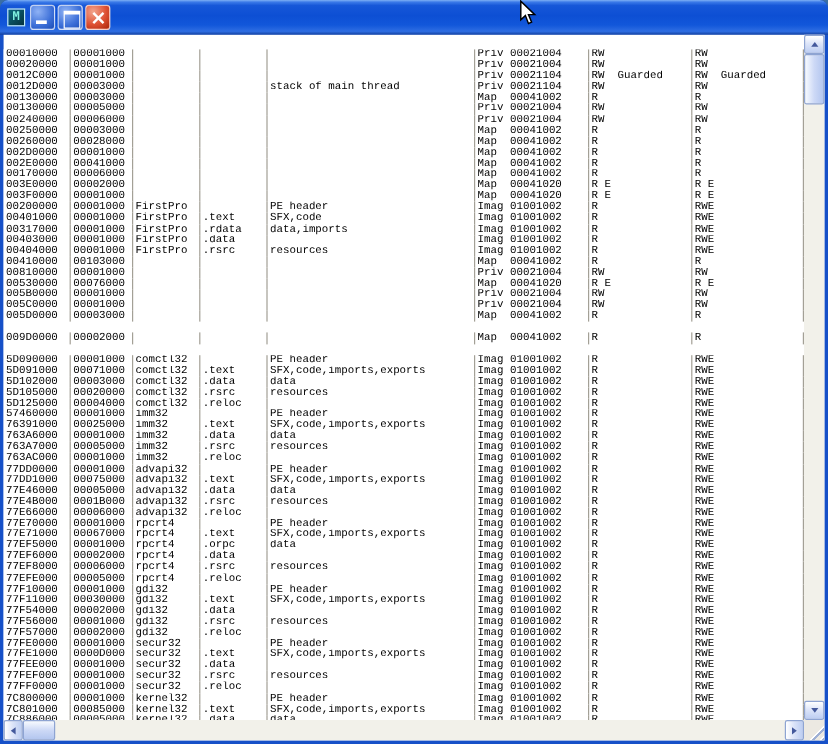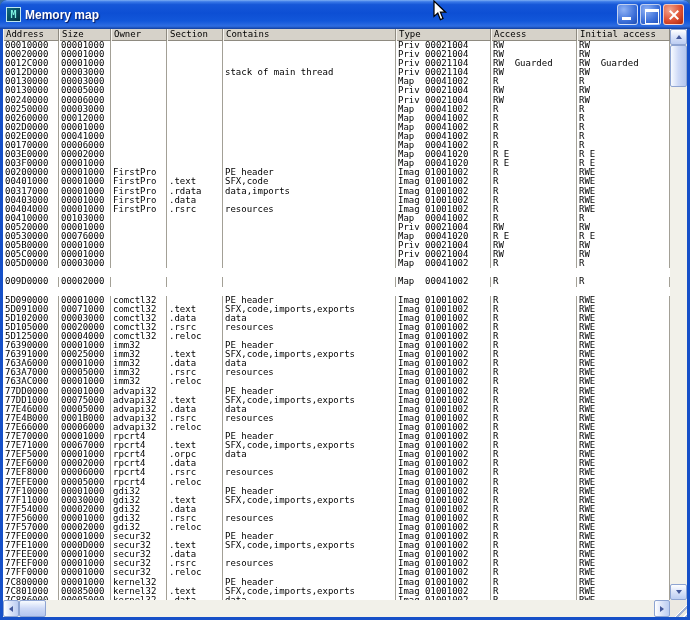--- a/index.html
+++ b/index.html
@@ -36,21 +36,21 @@
   
   .content { position:absolute; left:3px; top:29px; width:684px; height:588px;
     background:#fff; }
 
   .thead { position:absolute; left:0; top:0; width:667px; height:12px; display:flex;
     background:var(--header-bg,#d6d2c9); border-bottom:1px solid #8e8a80; }
   .hcell { height:12px; font-size:9px; line-height:11px; color:#000; white-space:pre;
     overflow:hidden; padding-left:2px; border-right:1px solid #8e8a80; border-left:1px solid #f6f4ef; }
 
   .tbody { position:absolute; left:0; top:12px; width:667px; height:559px; overflow:hidden;
-    background:#fff; }
+    background:#fff;font-family:Liberation Mono, monospace; }
   .row { display:flex; height:9.1px; }
   .cell { flex:none; font-size:9px; line-height:9.1px; white-space:pre; overflow:hidden;
     padding-left:2px; color:#000; border-right:1px solid var(--grid-line,#a3a096); }
   .row.red .cell { color:var(--changed-text,#d80000);margin-top:16px; }
 
   .c-address{width:56px} .c-size{width:52px} .c-owner{width:56px} .c-section{width:56px}
   .c-contains{width:173px} .c-type{width:95px} .c-access{width:86px} .c-initial{width:93px}
 
   
   .vscroll { position:absolute; right:0; top:0; width:17px; height:571px; background:#f2f1ea; }
@@ -76,40 +76,29 @@
 
   .cursor { position:absolute; left:433px; top:0; z-index:50; }
 </style>
 </head>
 <body>
 
 <div class="window">
 
   <div class="titlebar">
     <div class="titleicon">M</div>
-    <div class="titletext">Memory map</div>
     <div class="winbtns">
       <div class="tbtn min"></div>
       <div class="tbtn max"></div>
       <div class="tbtn close"></div>
     </div>
   </div>
 
   <div class="content">
 
-    <div class="thead" id="thead">
-        <div class="hcell c-address">Address</div>
-        <div class="hcell c-size">Size</div>
-        <div class="hcell c-owner">Owner</div>
-        <div class="hcell c-section">Section</div>
-        <div class="hcell c-contains">Contains</div>
-        <div class="hcell c-type">Type</div>
-        <div class="hcell c-access">Access</div>
-        <div class="hcell c-initial">Initial access</div>
-      </div>
     <div class="tbody" id="tbody">
         <div class="row">
           <div class="cell c-address">00010000</div>
           <div class="cell c-size">00001000</div>
           <div class="cell c-owner"></div>
           <div class="cell c-section"></div>
           <div class="cell c-contains"></div>
           <div class="cell c-type">Priv 00021004</div>
           <div class="cell c-access">RW</div>
           <div class="cell c-initial">RW</div>
@@ -179,21 +168,21 @@
           <div class="cell c-size">00003000</div>
           <div class="cell c-owner"></div>
           <div class="cell c-section"></div>
           <div class="cell c-contains"></div>
           <div class="cell c-type">Map  00041002</div>
           <div class="cell c-access">R</div>
           <div class="cell c-initial">R</div>
         </div>
         <div class="row">
           <div class="cell c-address">00260000</div>
-          <div class="cell c-size">00012000</div>
+          <div class="cell c-size">00028000</div>
           <div class="cell c-owner"></div>
           <div class="cell c-section"></div>
           <div class="cell c-contains"></div>
           <div class="cell c-type">Map  00041002</div>
           <div class="cell c-access">R</div>
           <div class="cell c-initial">R</div>
         </div>
         <div class="row">
           <div class="cell c-address">002D0000</div>
           <div class="cell c-size">00001000</div>
@@ -298,21 +287,21 @@
           <div class="cell c-address">00410000</div>
           <div class="cell c-size">00103000</div>
           <div class="cell c-owner"></div>
           <div class="cell c-section"></div>
           <div class="cell c-contains"></div>
           <div class="cell c-type">Map  00041002</div>
           <div class="cell c-access">R</div>
           <div class="cell c-initial">R</div>
         </div>
         <div class="row">
-          <div class="cell c-address">00520000</div>
+          <div class="cell c-address">00810000</div>
           <div class="cell c-size">00001000</div>
           <div class="cell c-owner"></div>
           <div class="cell c-section"></div>
           <div class="cell c-contains"></div>
           <div class="cell c-type">Priv 00021004</div>
           <div class="cell c-access">RW</div>
           <div class="cell c-initial">RW</div>
         </div>
         <div class="row">
           <div class="cell c-address">00530000</div>
@@ -428,21 +417,21 @@
           <div class="cell c-address">5D125000</div>
           <div class="cell c-size">00004000</div>
           <div class="cell c-owner">comctl32</div>
           <div class="cell c-section">.reloc</div>
           <div class="cell c-contains"></div>
           <div class="cell c-type">Imag 01001002</div>
           <div class="cell c-access">R</div>
           <div class="cell c-initial">RWE</div>
         </div>
         <div class="row">
-          <div class="cell c-address">76390000</div>
+          <div class="cell c-address">57460000</div>
           <div class="cell c-size">00001000</div>
           <div class="cell c-owner">imm32</div>
           <div class="cell c-section"></div>
           <div class="cell c-contains">PE header</div>
           <div class="cell c-type">Imag 01001002</div>
           <div class="cell c-access">R</div>
           <div class="cell c-initial">RWE</div>
         </div>
         <div class="row">
           <div class="cell c-address">76391000</div>

